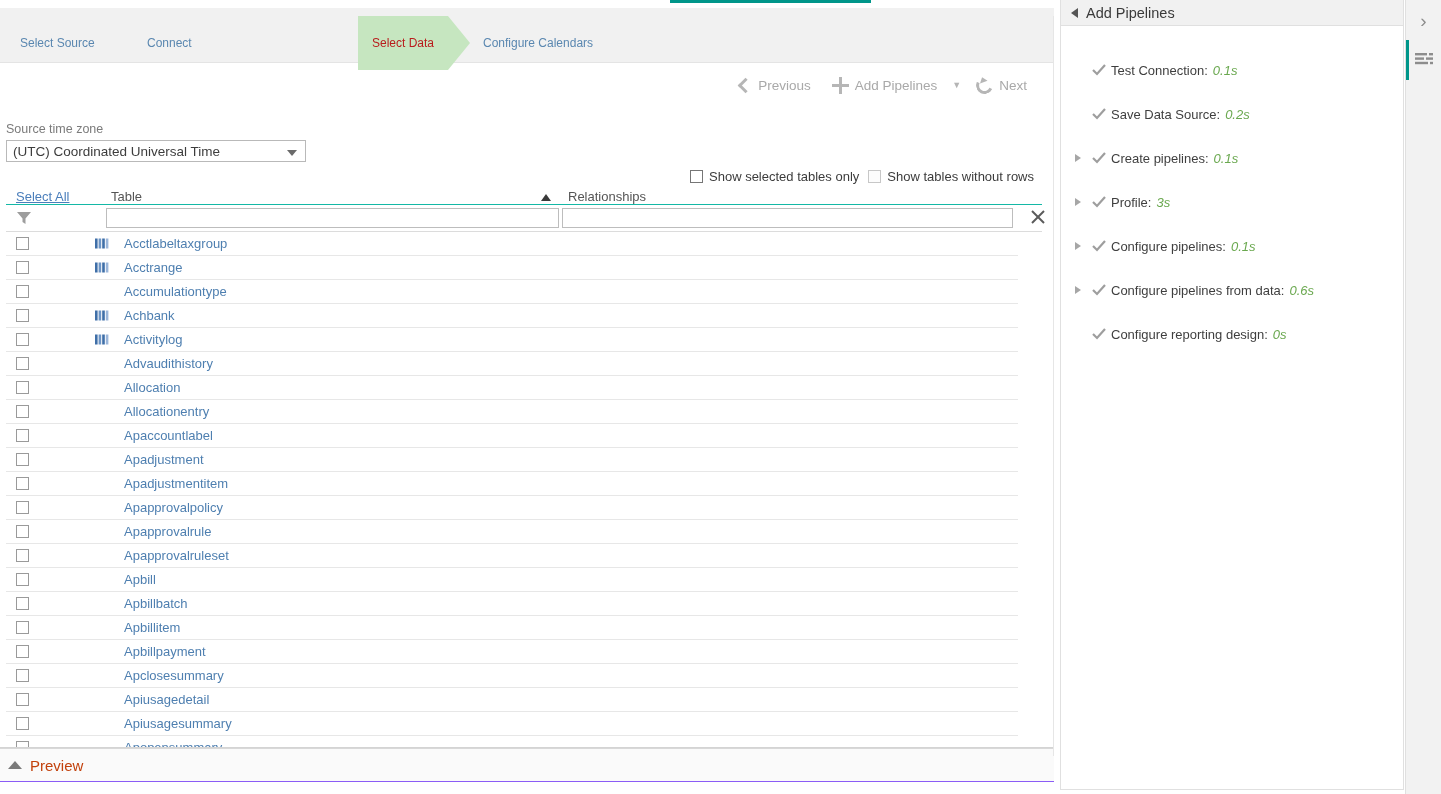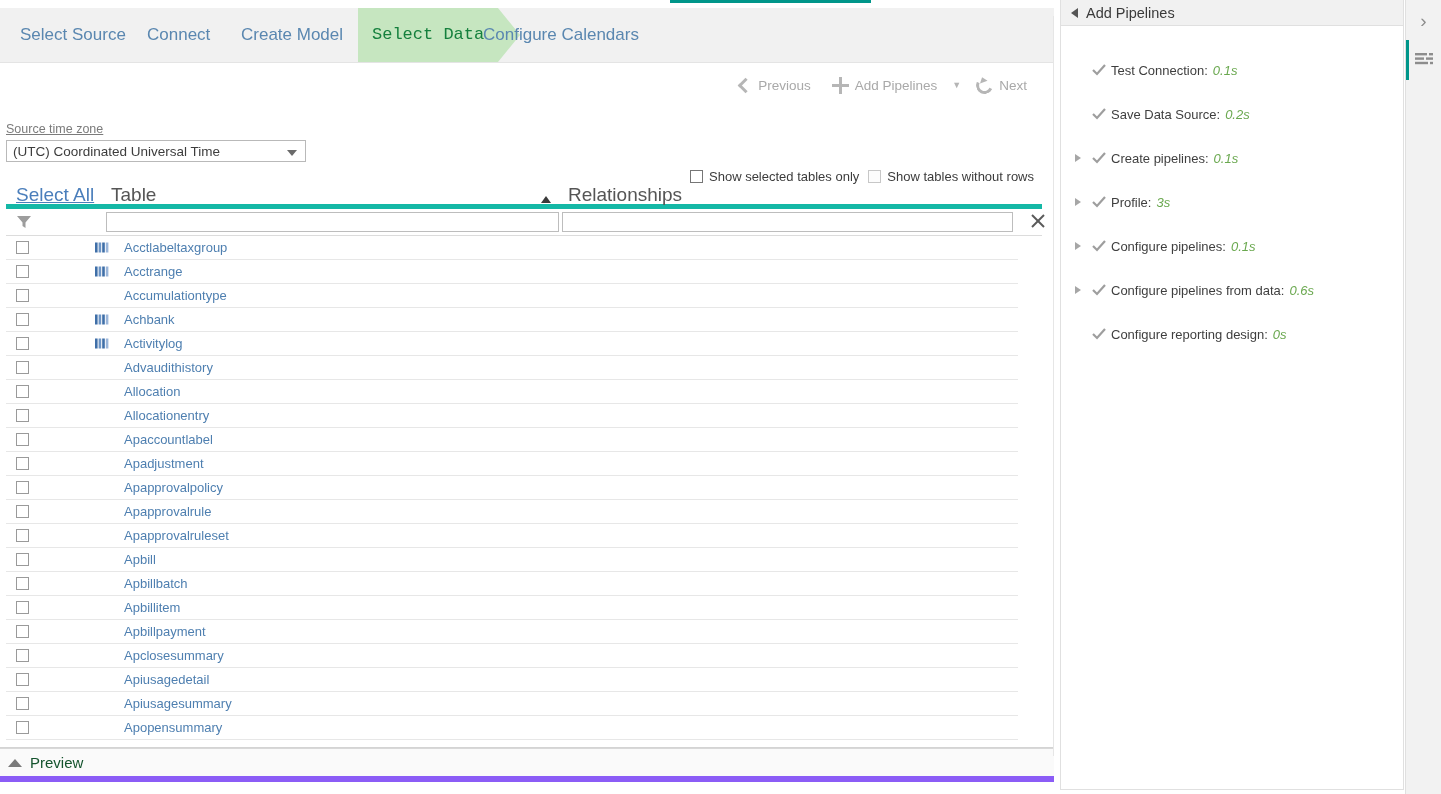--- a/index.html
+++ b/index.html
@@ -47,33 +47,32 @@
 
   
   .steps {
     position: relative;
     height: 54px;
     background: #f1f1f1;
     border-bottom: 1px solid #e4e4e4;
   }
   .step {
     position: absolute;
-    top: 0;
+    top: 8px;
     height: 54px;
     line-height: 54px;
-    font-size: 17px;
+    font-size: 12px;
     color: #5a87b0;
     padding: 0 14px;
     white-space: nowrap;
     box-sizing: border-box;
   }
   .step.active {
     background: #c6e6c0;
-    color: #15803d;
-    font-family: Liberation Mono, monospace;
+    color: #b91c1c;
   }
   .step.active::after {
     content: "";
     position: absolute;
     top: 0;
     right: -22px;
     width: 0;
     height: 0;
     border-top: 27px solid transparent;
     border-bottom: 27px solid transparent;
@@ -155,21 +154,20 @@
   
   .tz-wrap {
     position: absolute;
     top: 114px;
     left: 6px;
   }
   .tz-label {
     font-size: 12.5px;
     color: #7b7b7b;
     margin-bottom: 4px;
-    text-decoration: underline;
   }
   .tz-select {
     width: 300px;
     height: 22px;
     border: 1px solid #b9b9b9;
     background: #ffffff;
     position: relative;
     font-size: 13.5px;
     color: #3d3d3d;
     line-height: 22px;
@@ -212,24 +210,24 @@
 
   
   .grid {
     position: absolute;
     top: 176px;
     left: 6px;
     width: 1036px;
   }
   .grid-head {
     display: flex;
-    align-items: flex-start;
+    align-items: flex-end;
     height: 20px;
-    border-bottom: 5px solid #14b8a6;
-    font-size: 19px;
+    border-bottom: 1px solid #14b8a6;
+    font-size: 13px;
   }
   .h-select {
     width: 100px;
     color: #4a7ebb;
     text-decoration: underline;
     padding-left: 10px;
     box-sizing: border-box;
     cursor: pointer;
   }
   .h-table {
@@ -325,28 +323,28 @@
 
   
   .preview-bar {
     position: absolute;
     left: 0;
     bottom: 12px;
     width: 1054px;
     height: 34px;
     background: #fafafa;
     border-top: 1px solid #d8d8d8;
-    border-bottom: 6px solid #8b5cf6;
+    border-bottom: 1px solid #8b5cf6;
     display: flex;
     align-items: center;
     gap: 8px;
     padding-left: 8px;
     box-sizing: border-box;
     font-size: 15px;
-    color: #14532d;
+    color: #c2410c;
   }
   .chev-up {
     width: 0; height: 0;
     border-left: 7px solid transparent;
     border-right: 7px solid transparent;
     border-bottom: 8px solid #7a7a7a;
   }
   .content-divider {
     position: absolute;
     left: 0;
@@ -472,21 +470,20 @@
 
 <div class="top-strip">
   <div class="top-accent"></div>
 </div>
 
 <div class="main-col">
 
   <div class="steps">
     <div class="step" style="left:6px;">Select Source</div>
     <div class="step" style="left:133px;">Connect</div>
-    <div class="step" style="left:227px;">Create Model</div>
     <div class="step active" style="left:358px;">Select Data</div>
     <div class="step" style="left:469px;">Configure Calendars</div>
   </div>
 
   <div class="toolbar">
     <div class="tb-item">
       <span class="icon-prev"></span>
       <span>Previous</span>
     </div>
     <div class="tb-item">
@@ -643,20 +640,27 @@
             <span class="row-cbox"></span>
           </div>
           <div class="c-relicon"></div>
           <div class="c-name">Apadjustment</div>
         </div>
         <div class="row">
           <div class="c-chk">
             <span class="row-cbox"></span>
           </div>
           <div class="c-relicon"></div>
+          <div class="c-name">Apadjustmentitem</div>
+        </div>
+        <div class="row">
+          <div class="c-chk">
+            <span class="row-cbox"></span>
+          </div>
+          <div class="c-relicon"></div>
           <div class="c-name">Apapprovalpolicy</div>
         </div>
         <div class="row">
           <div class="c-chk">
             <span class="row-cbox"></span>
           </div>
           <div class="c-relicon"></div>
           <div class="c-name">Apapprovalrule</div>
         </div>
         <div class="row">

